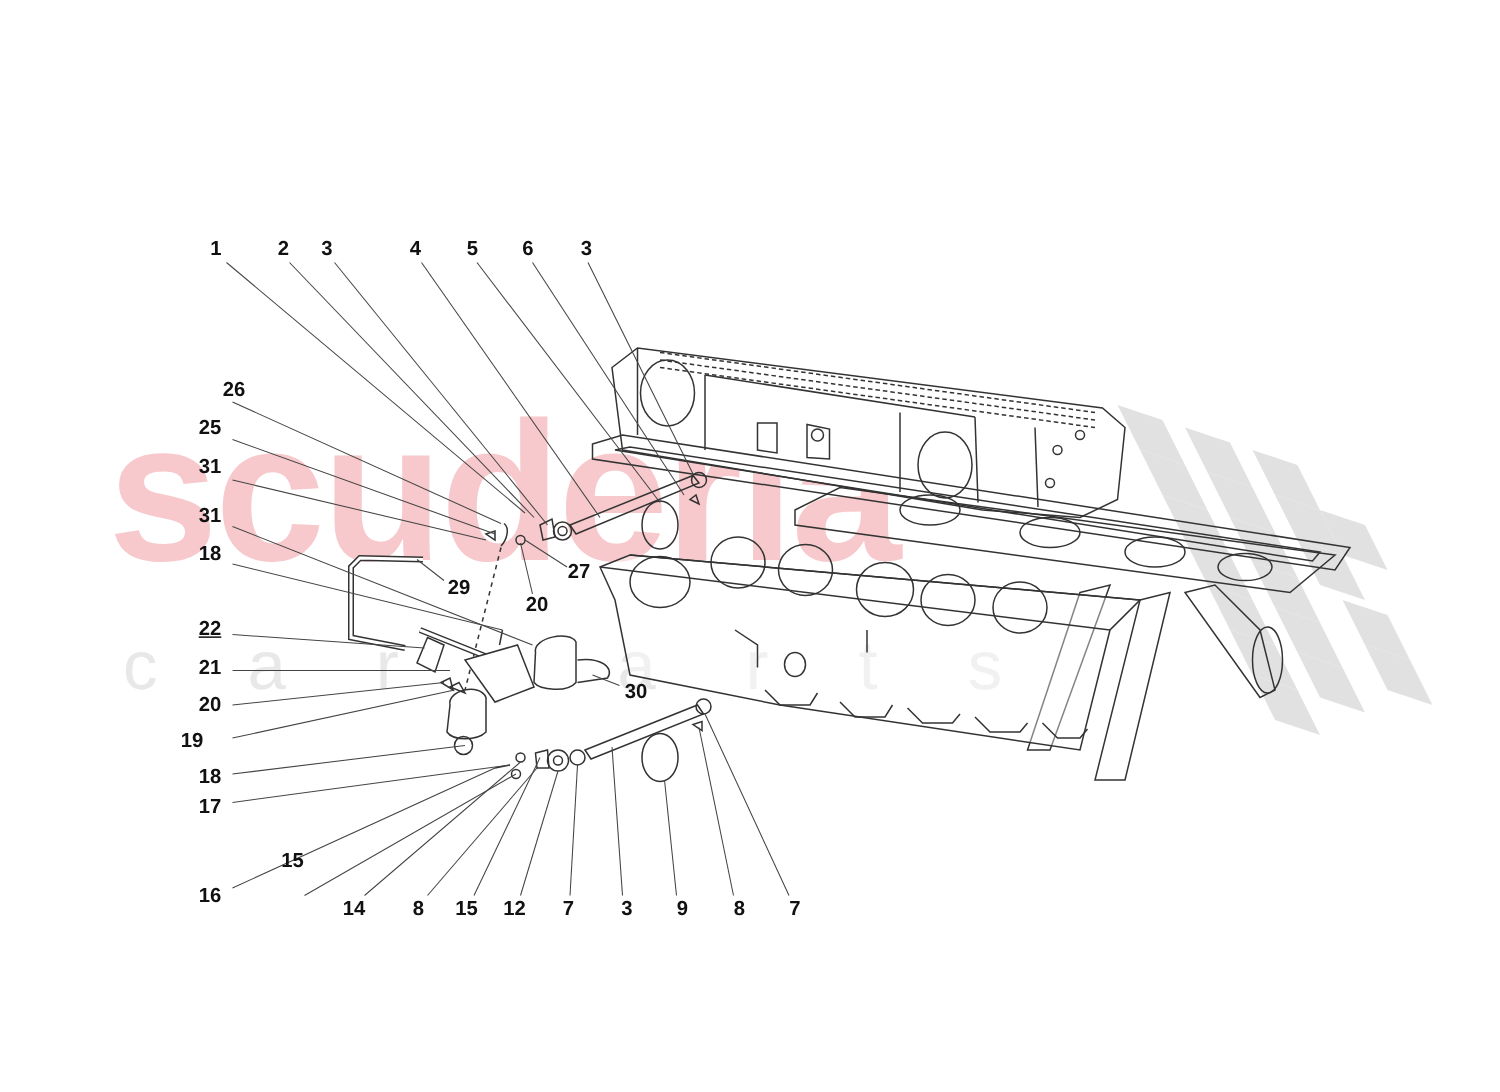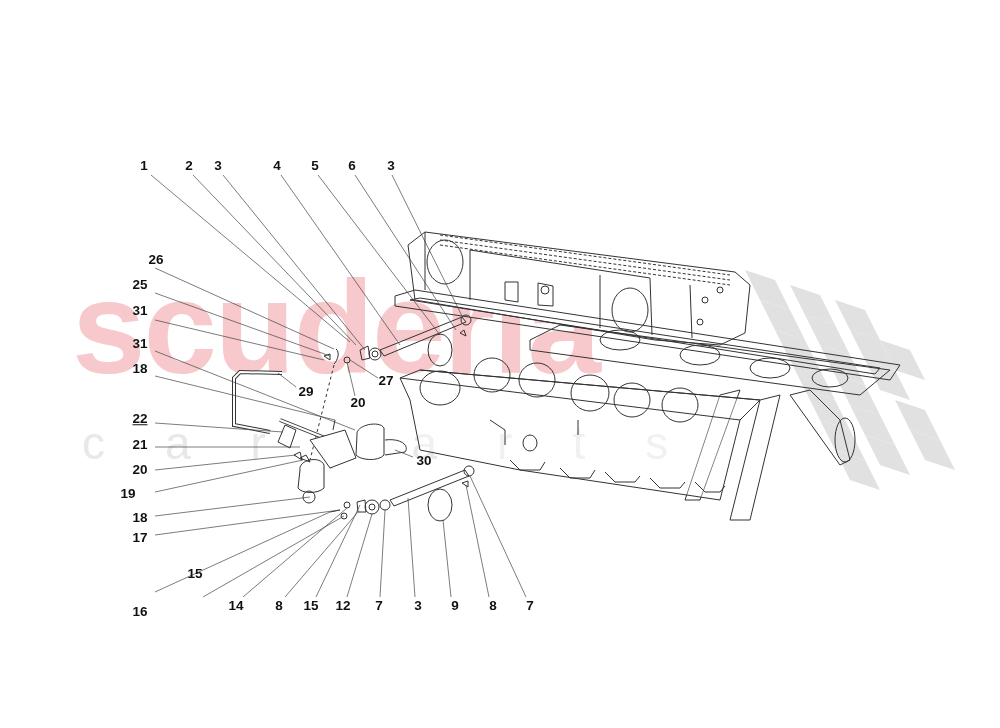--- a/index.html
+++ b/index.html
@@ -207,21 +207,21 @@
   <span class="callout" style="left:306px;top:392px;">29</span>
   <span class="callout" style="left:386px;top:381px;">27</span>
   <span class="callout" style="left:358px;top:403px;">20</span>
   <span class="callout" style="left:140px;top:419px;text-decoration:underline;">22</span>
   <span class="callout" style="left:140px;top:445px;">21</span>
   <span class="callout" style="left:424px;top:461px;">30</span>
   <span class="callout" style="left:140px;top:470px;">20</span>
   <span class="callout" style="left:128px;top:494px;">19</span>
   <span class="callout" style="left:140px;top:518px;">18</span>
   <span class="callout" style="left:140px;top:538px;">17</span>
-  <span class="callout" style="left:140px;top:612px;">16</span>
+  <span class="callout" style="left:140px;top:597px;">16</span>
   <span class="callout" style="left:195px;top:574px;">15</span>
   <span class="callout" style="left:236px;top:606px;">14</span>
   <span class="callout" style="left:279px;top:606px;">8</span>
   <span class="callout" style="left:311px;top:606px;">15</span>
   <span class="callout" style="left:343px;top:606px;">12</span>
   <span class="callout" style="left:379px;top:606px;">7</span>
   <span class="callout" style="left:418px;top:606px;">3</span>
   <span class="callout" style="left:455px;top:606px;">9</span>
   <span class="callout" style="left:493px;top:606px;">8</span>
   <span class="callout" style="left:530px;top:606px;">7</span>

